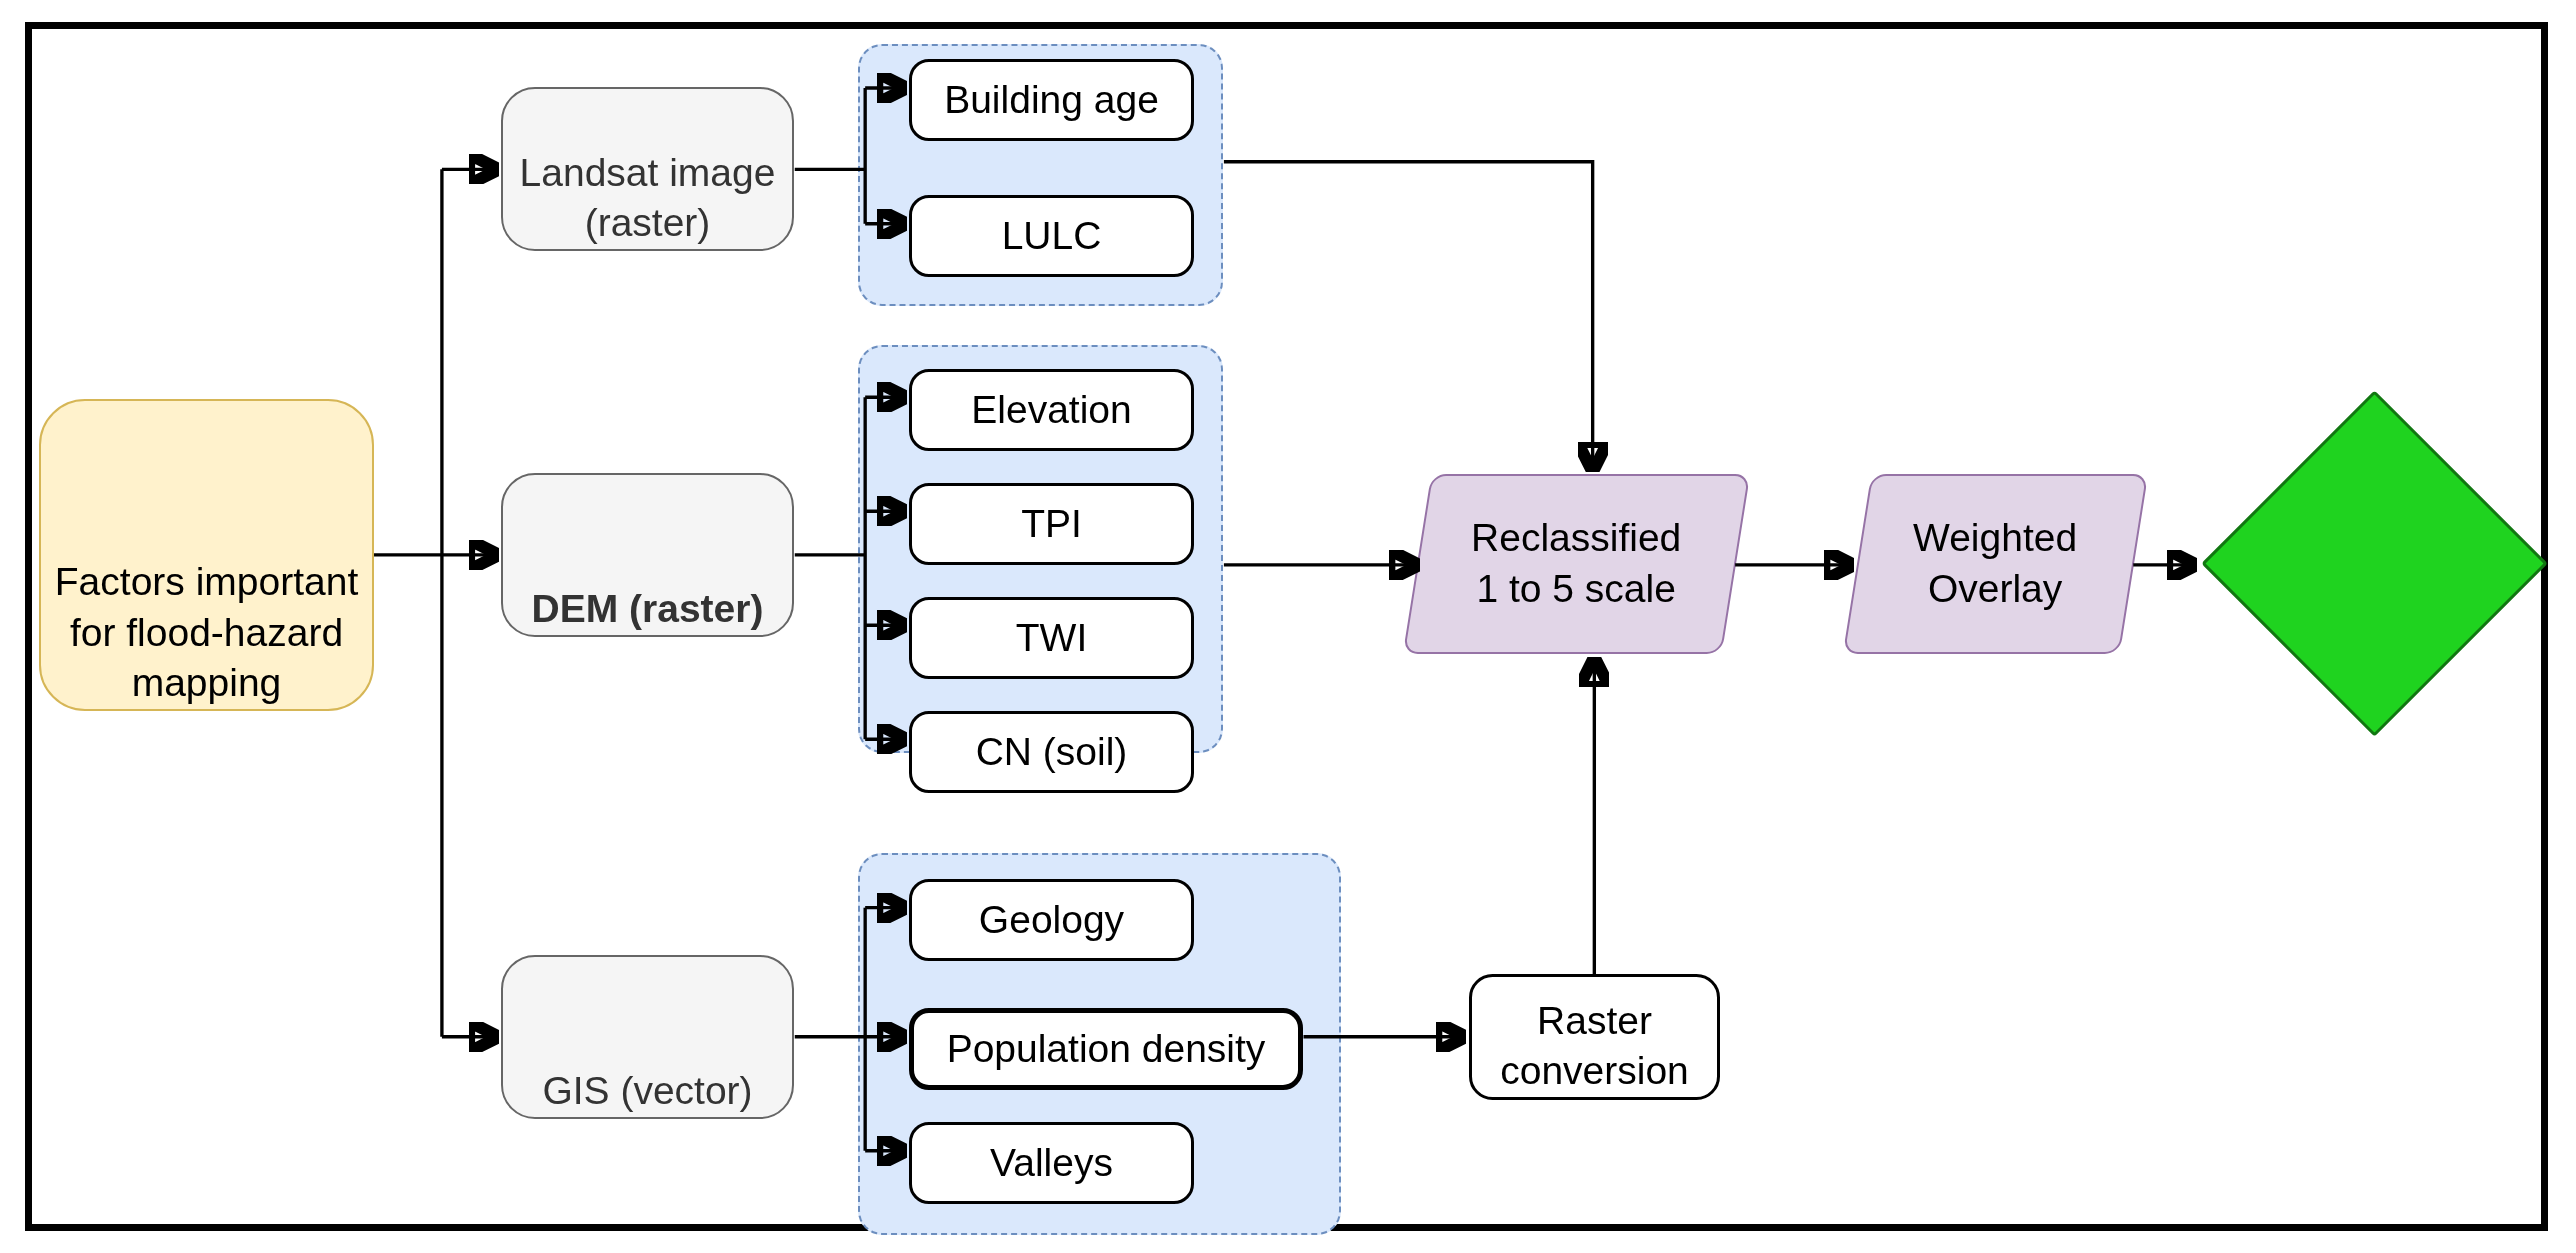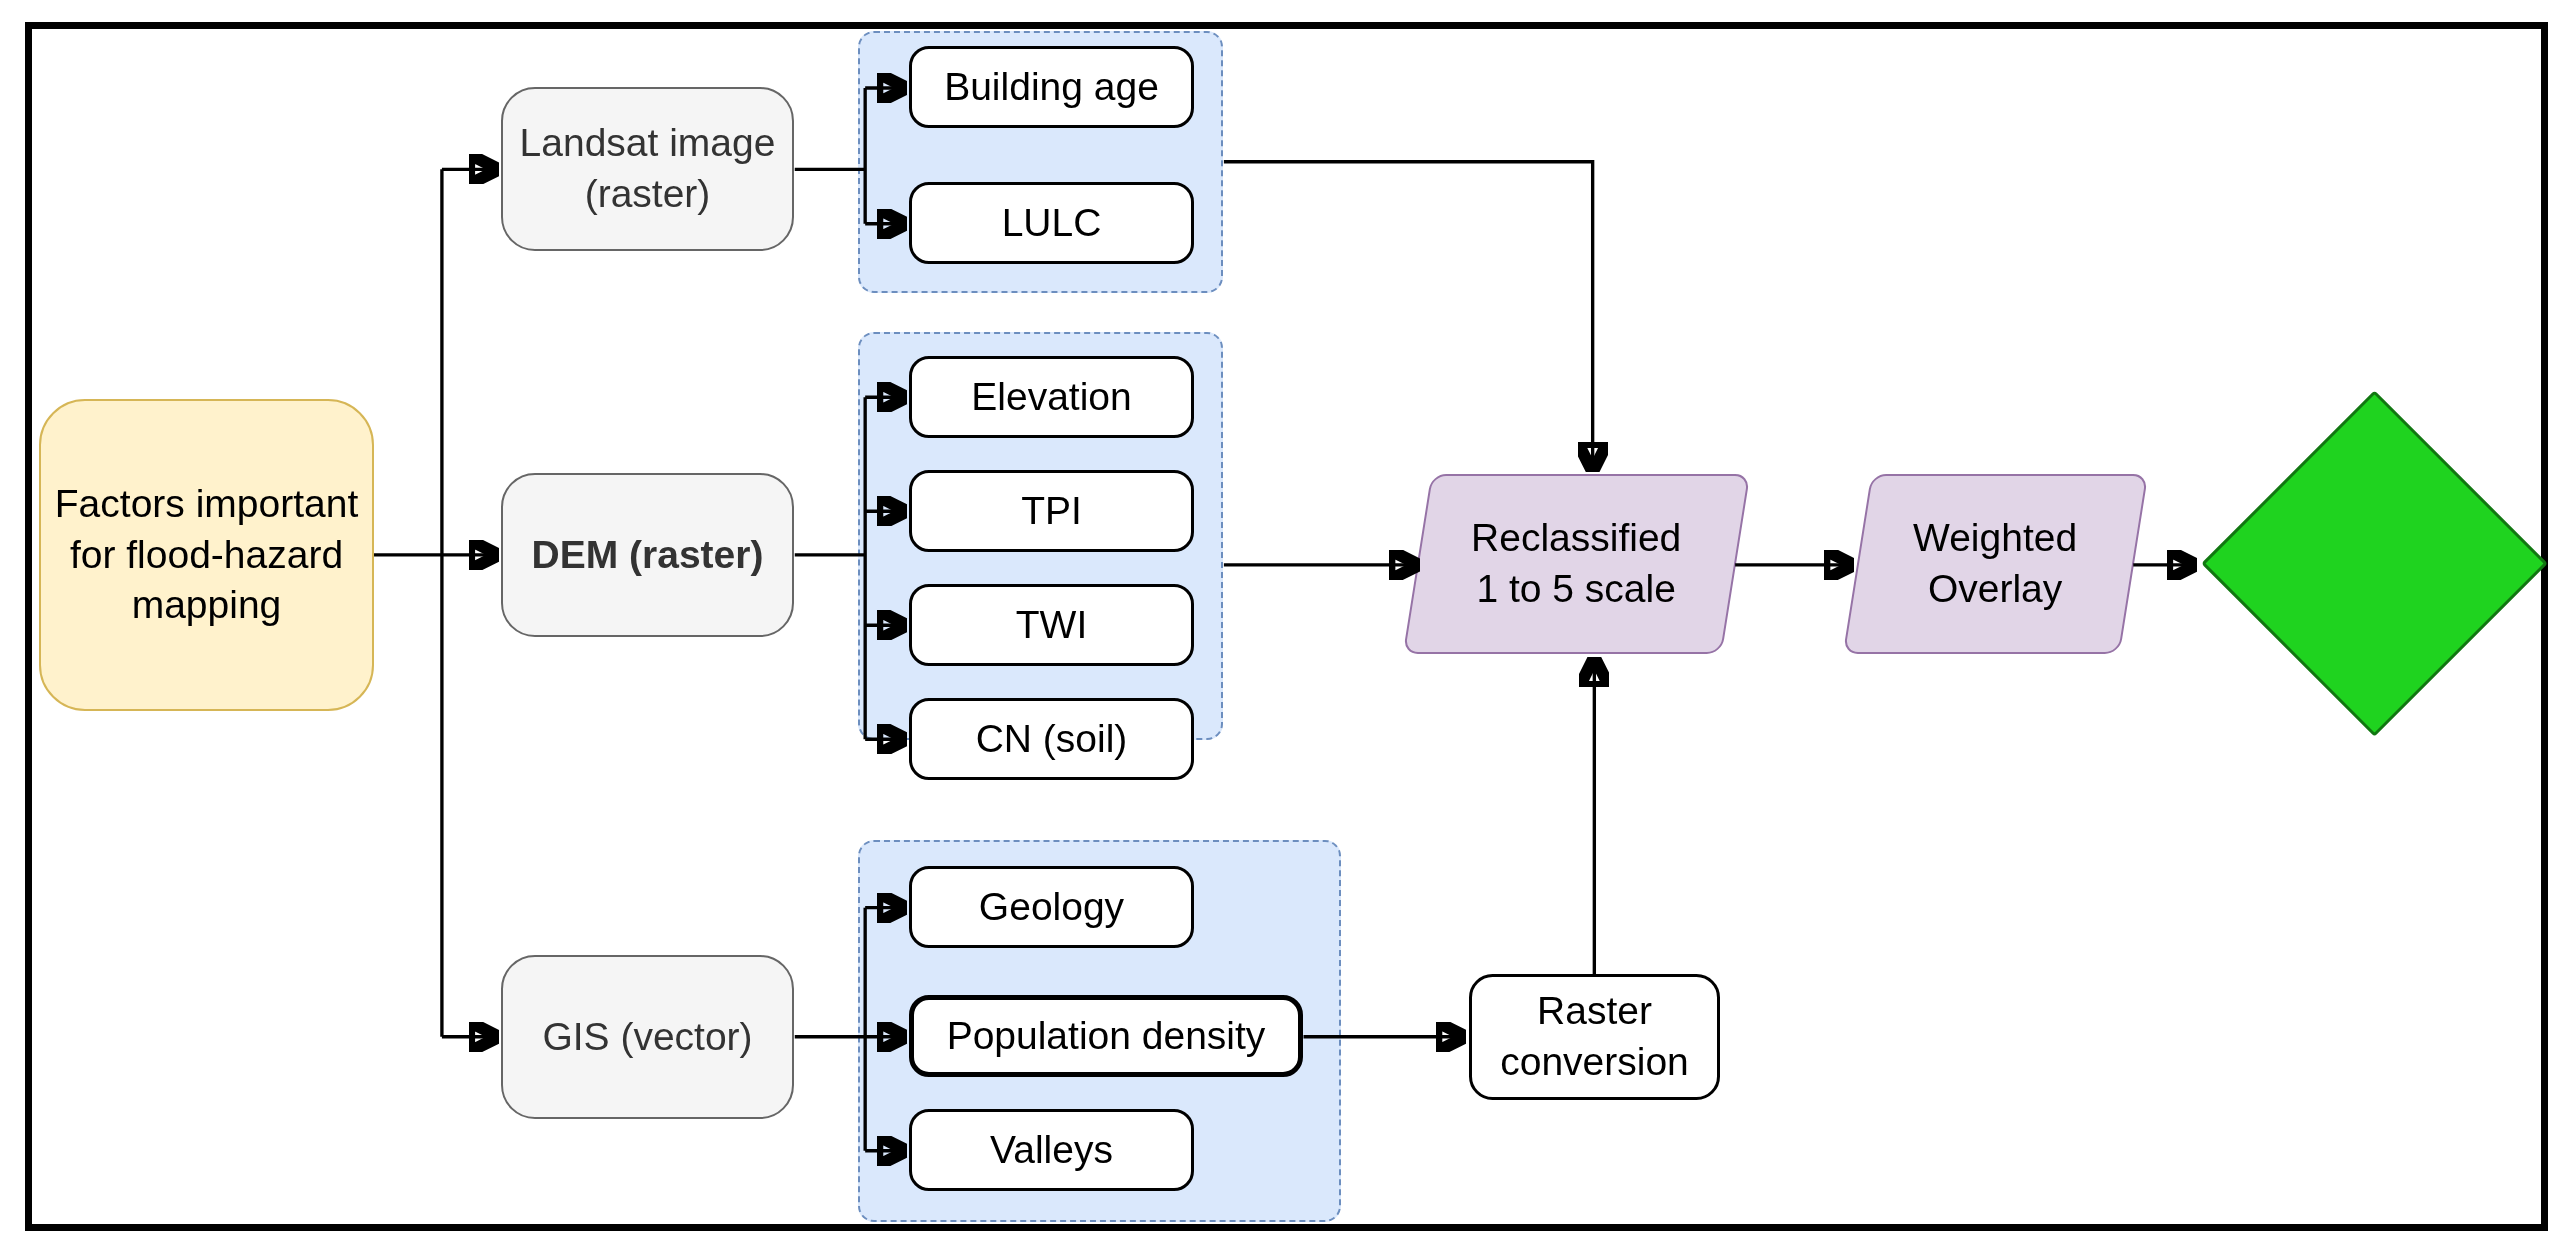--- a/index.html
+++ b/index.html
@@ -6,38 +6,39 @@
   * { box-sizing: border-box; }
   .canvas {
     position: relative; width: 2576px; height: 1253px;
     font-family: "Liberation Sans", sans-serif; color: #000;
   }
   .frame {
     position: absolute; left: 25px; top: 22px; width: 2523px; height: 1209px;
     border: 7.5px solid #000; background: transparent; z-index: 0;
   }
   .node {
-    position: absolute; display: flex; align-items: center; justify-content: center;
+    position: absolute; display: flex; align-items: flex-end; justify-content: center;
     text-align: center; z-index: 3;
   }
   .label { white-space: pre-line; line-height: 1.3; }
   .source-node {
     left: 39px; top: 399px; width: 335px; height: 312px; border-radius: 46px;
     background: var(--source_fill); border: 2.5px solid var(--source_border);
     font-size: 39px;
   }
   .input-node {
     width: 293px; height: 164px; border-radius: 34px;
     background: var(--input_fill); border: 2.5px solid var(--input_border);
     color: #333; font-size: 39px;
   }
   .group {
-    position: absolute; border-radius: 16px;
+    position: absolute; border-radius: 24px;
     background: var(--group_fill); border: 2.5px dashed var(--group_border);
     z-index: 1;
+    margin-top: 13px;
   }
   .factor {
     position: absolute; display: flex; align-items: center; justify-content: center;
     width: 285px; height: 82px; border-radius: 20px; text-align: center;
     background: var(--factor_fill); border: 3.4px solid var(--factor_border);
     font-size: 39px; z-index: 3;
   }
   .factor.wide { width: 394px; border-width: 5px; }
   .process-rect {
     left: 1469px; top: 974px; width: 251px; height: 126px; border-radius: 23.5px;

